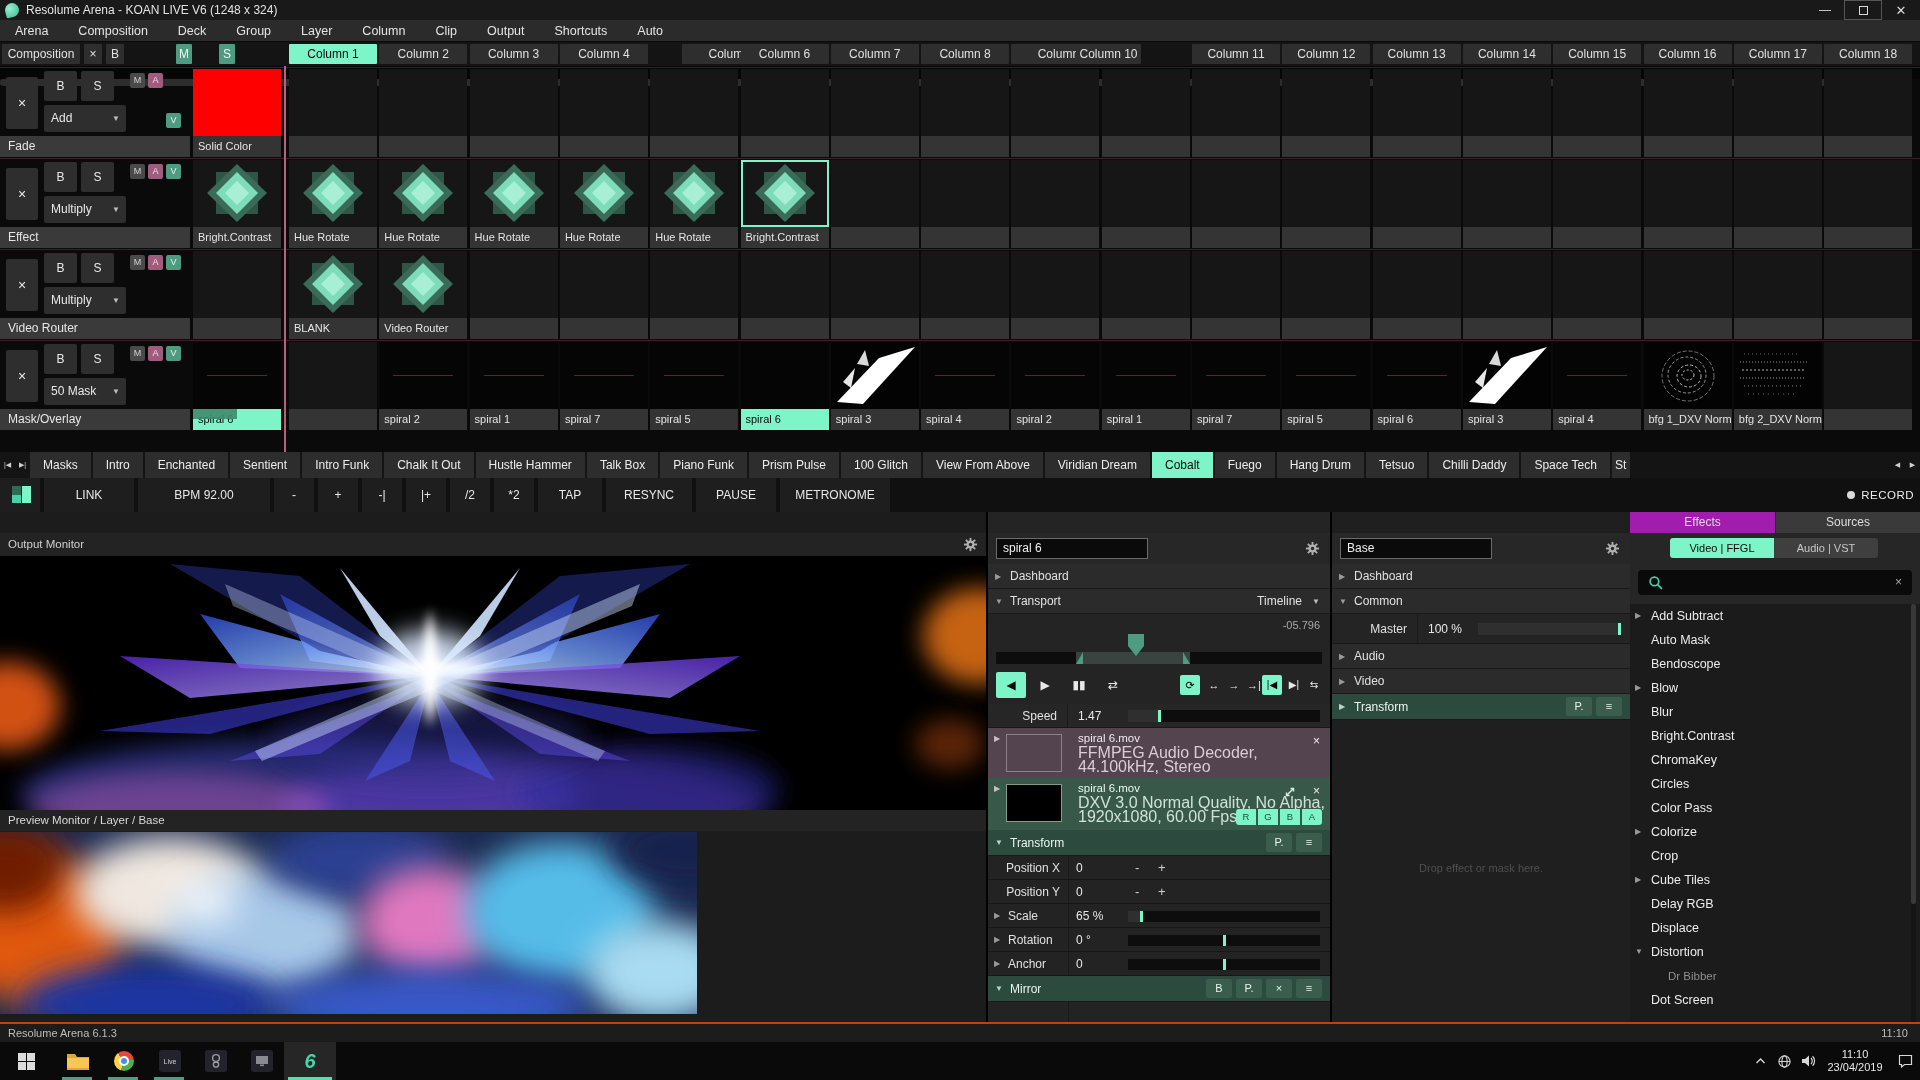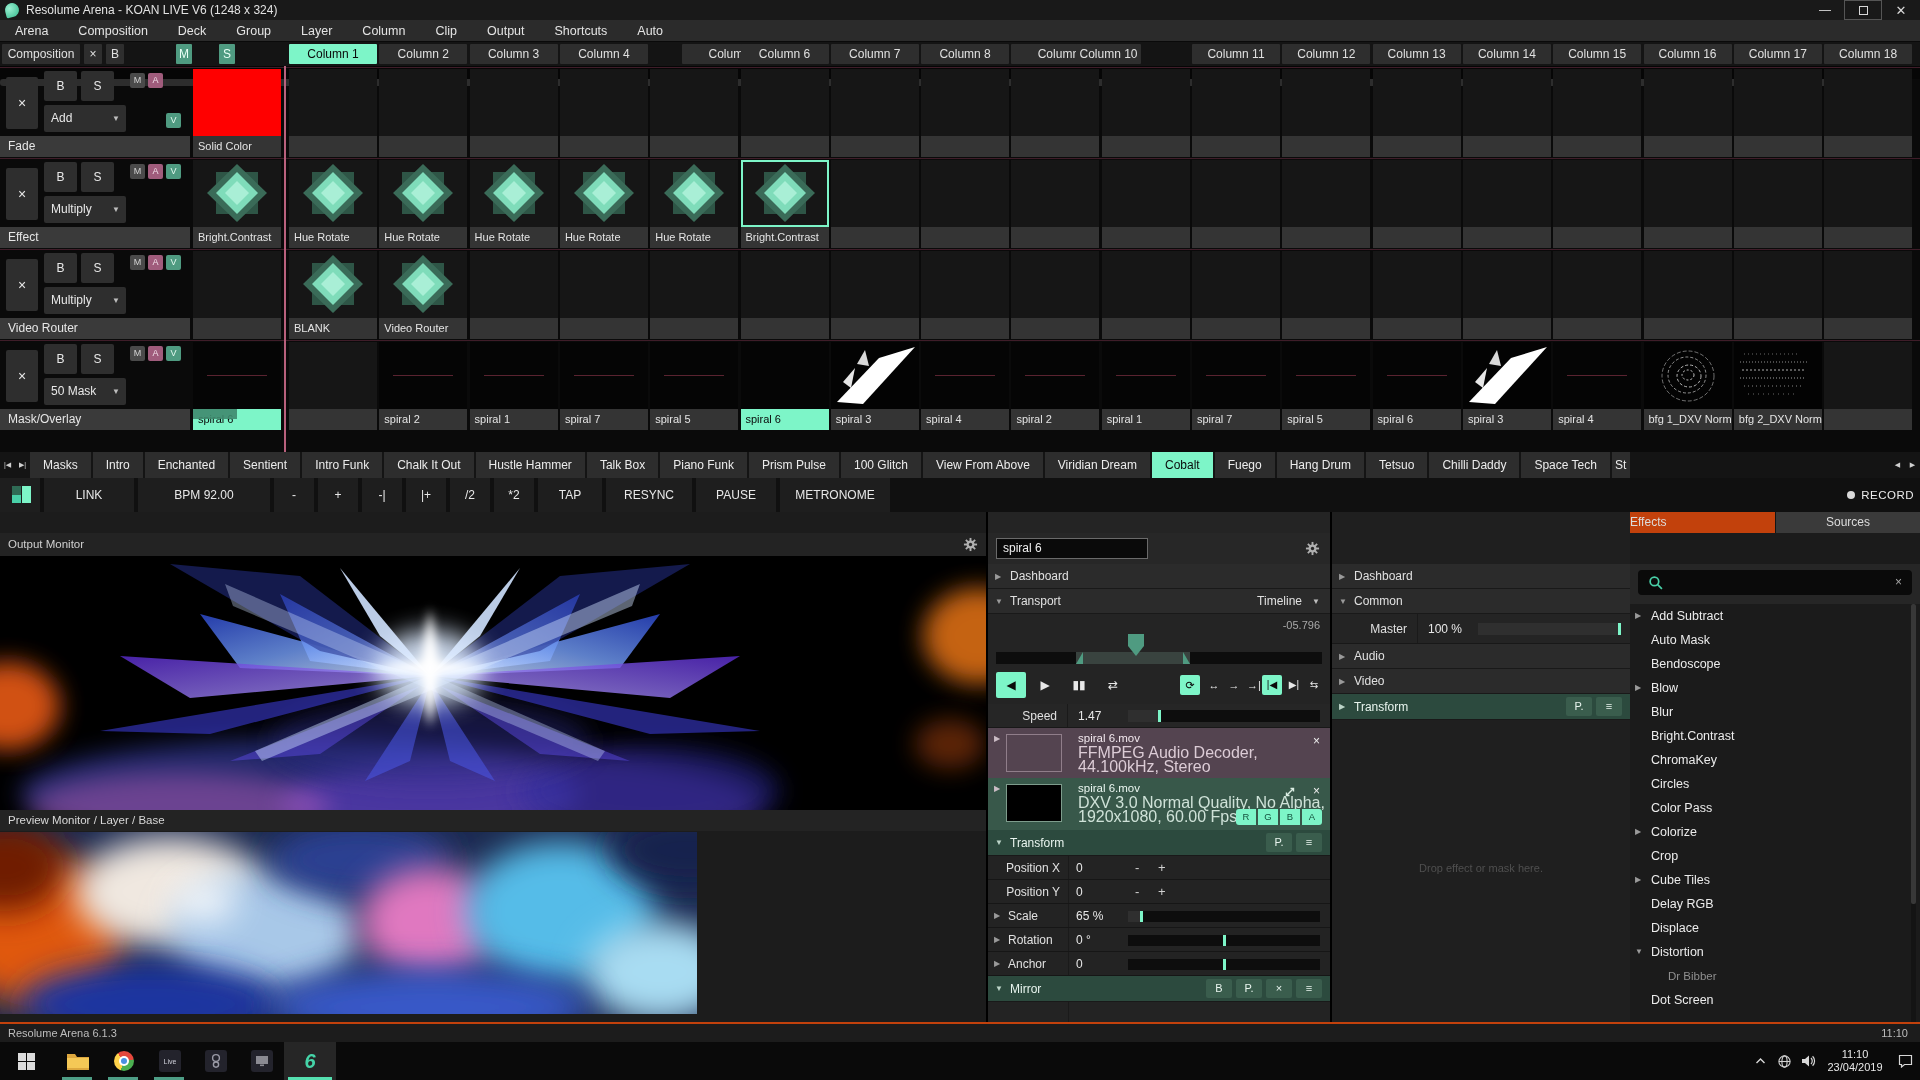--- a/index.html
+++ b/index.html
@@ -171,21 +171,21 @@
   #lp-master{top:102px;height:30px;background:#242424;border-bottom:1px solid #181818}
   #lp-master .collabel{width:86px;line-height:30px}
   #lp-audio{top:132px;height:25px}
   #lp-video{top:157px;height:25px}
   #lp-transform{top:182px;height:26px}
   #drop-hint{position:absolute;left:0;top:350px;width:298px;text-align:center;font-size:11px;color:#4f4f4f}
 
   
   #fxpanel{left:1630px;top:512px;width:290px;height:510px;background:#1b1b1b}
   #fx-tabs{position:absolute;left:0;top:0;width:290px;height:21px;display:flex}
-  #fx-tab-effects{width:145px;background:#c2410c;font-size:12px;line-height:21px;color:#dcdcdc}
+  #fx-tab-effects{width:145px;background:#a21caf;text-align:center;font-size:12px;line-height:21px;color:#dcdcdc}
   #fx-tab-sources{width:145px;background:#3a3a3a;text-align:center;font-size:12px;line-height:21px;color:#dcdcdc;border-left:1px solid #141414}
   #fx-toggle-row{position:absolute;left:0;top:21px;width:290px;height:31px;background:#262626}
   #fx-toggle{position:absolute;left:40px;top:5px;width:208px;height:20px;border-radius:3px;overflow:hidden;display:flex}
   #fx-toggle .tg{width:104px;font-size:11px;line-height:20px;text-align:center}
   #tg-video{background:var(--accent);color:#0a0a0a}
   #tg-audio{background:#3f3f3f;color:#c8c8c8}
   #fx-search-row{position:absolute;left:0;top:52px;width:290px;height:40px;background:#262626}
   #fx-search{position:absolute;left:8px;top:6px;width:274px;height:25px;background:#0a0a0a;border-radius:4px}
   #fx-search .x{position:absolute;right:10px;top:0;line-height:25px;color:#a8a8a8;font-size:12px}
   #fx-search svg{position:absolute;left:10px;top:5px}
@@ -1027,20 +1027,35 @@
       <span class="slabel" style="line-height:26px" data-name="mirror-label">Mirror</span>
       <span id="cp-mirror-btns"><div class="gbtn" data-name="bypass-button" style="right: 98px;">B</div><div class="gbtn" data-name="param-button" style="right: 68px;">P.</div><div class="gbtn" data-name="remove-button" style="right: 38px;">×</div><div class="gbtn" data-name="menu-icon" style="right: 8px;">≡</div></span>
     </div>
     <div id="cp-sliver" class="cp-row" data-name="clipped-row">
         <div class="vdiv"></div>
       </div>
   </div>
 
   <div class="panel-head" style="left:1332px;width:298px" data-name="layer-panel-title">Layer</div>
   <div id="layerpanel" class="abs" data-name="layer-panel">
+    <div id="lp-name-row" class="lp-row" style="background:#272727" data-name="layer-name-row">
+      <div class="name-input" style="left:8px;top:5px;width:152px;height:21px" data-name="layer-name-input">Base</div>
+      <span class="gear" style="right:10px;top:8px" data-name="layer-settings-gear-icon"><svg width="15" height="15" viewBox="0 0 16 16">
+            <g fill="#b0b0b0">
+              <rect x="7" y="1" width="2" height="14"></rect>
+              <rect x="1" y="7" width="14" height="2"></rect>
+              <g transform="rotate(45 8 8)">
+                <rect x="7" y="1" width="2" height="14"></rect>
+                <rect x="1" y="7" width="14" height="2"></rect>
+              </g>
+              <circle cx="8" cy="8" r="4.2"></circle>
+            </g>
+            <circle cx="8" cy="8" r="1.8" fill="#262626"></circle>
+          </svg></span>
+    </div>
     <div id="lp-dash" class="lp-row section-row" data-name="layer-dashboard-section">
       <span class="arrow" style="line-height:25px" data-name="chevron-right-icon">▶</span>
       <span class="slabel" style="line-height:25px" data-name="dashboard-label">Dashboard</span>
     </div>
     <div id="lp-common" class="lp-row section-row" data-name="layer-common-section">
       <span class="arrow" style="line-height:25px" data-name="chevron-down-icon">▼</span>
       <span class="slabel" style="line-height:25px" data-name="common-label">Common</span>
     </div>
     <div id="lp-master" class="lp-row" data-name="layer-master-row">
       <div class="collabel" data-name="master-label">Master</div>
@@ -1063,20 +1078,26 @@
       <span class="slabel" style="line-height:26px" data-name="transform-label">Transform</span>
       <span id="lp-transform-btns"><div class="gbtn" data-name="param-button" style="right: 38px;">P.</div><div class="gbtn" data-name="menu-icon" style="right: 8px;">≡</div></span>
     </div>
     <div id="drop-hint" data-name="drop-hint-text">Drop effect or mask here.</div>
   </div>
 
   <div id="fxpanel" class="abs" data-name="effects-panel">
     <div id="fx-tabs">
       <div id="fx-tab-effects" data-name="tab-effects">Effects</div>
       <div id="fx-tab-sources" data-name="tab-sources">Sources</div>
+    </div>
+    <div id="fx-toggle-row" data-name="effect-type-toggle-row">
+      <div id="fx-toggle">
+        <div class="tg" id="tg-video" data-name="toggle-video-ffgl">Video | FFGL</div>
+        <div class="tg" id="tg-audio" data-name="toggle-audio-vst">Audio | VST</div>
+      </div>
     </div>
     <div id="fx-search-row" data-name="search-row">
       <div id="fx-search" data-name="search-input">
         <svg width="15" height="15" viewBox="0 0 14 14" data-name="search-icon">
             <circle cx="6" cy="6" r="4" fill="none" stroke="#49D0A8" stroke-width="1.6"></circle>
             <line x1="9" y1="9" x2="13" y2="13" stroke="#49D0A8" stroke-width="1.6"></line>
           </svg>
         <span class="x" data-name="clear-search-icon">×</span>
       </div>
     </div>

